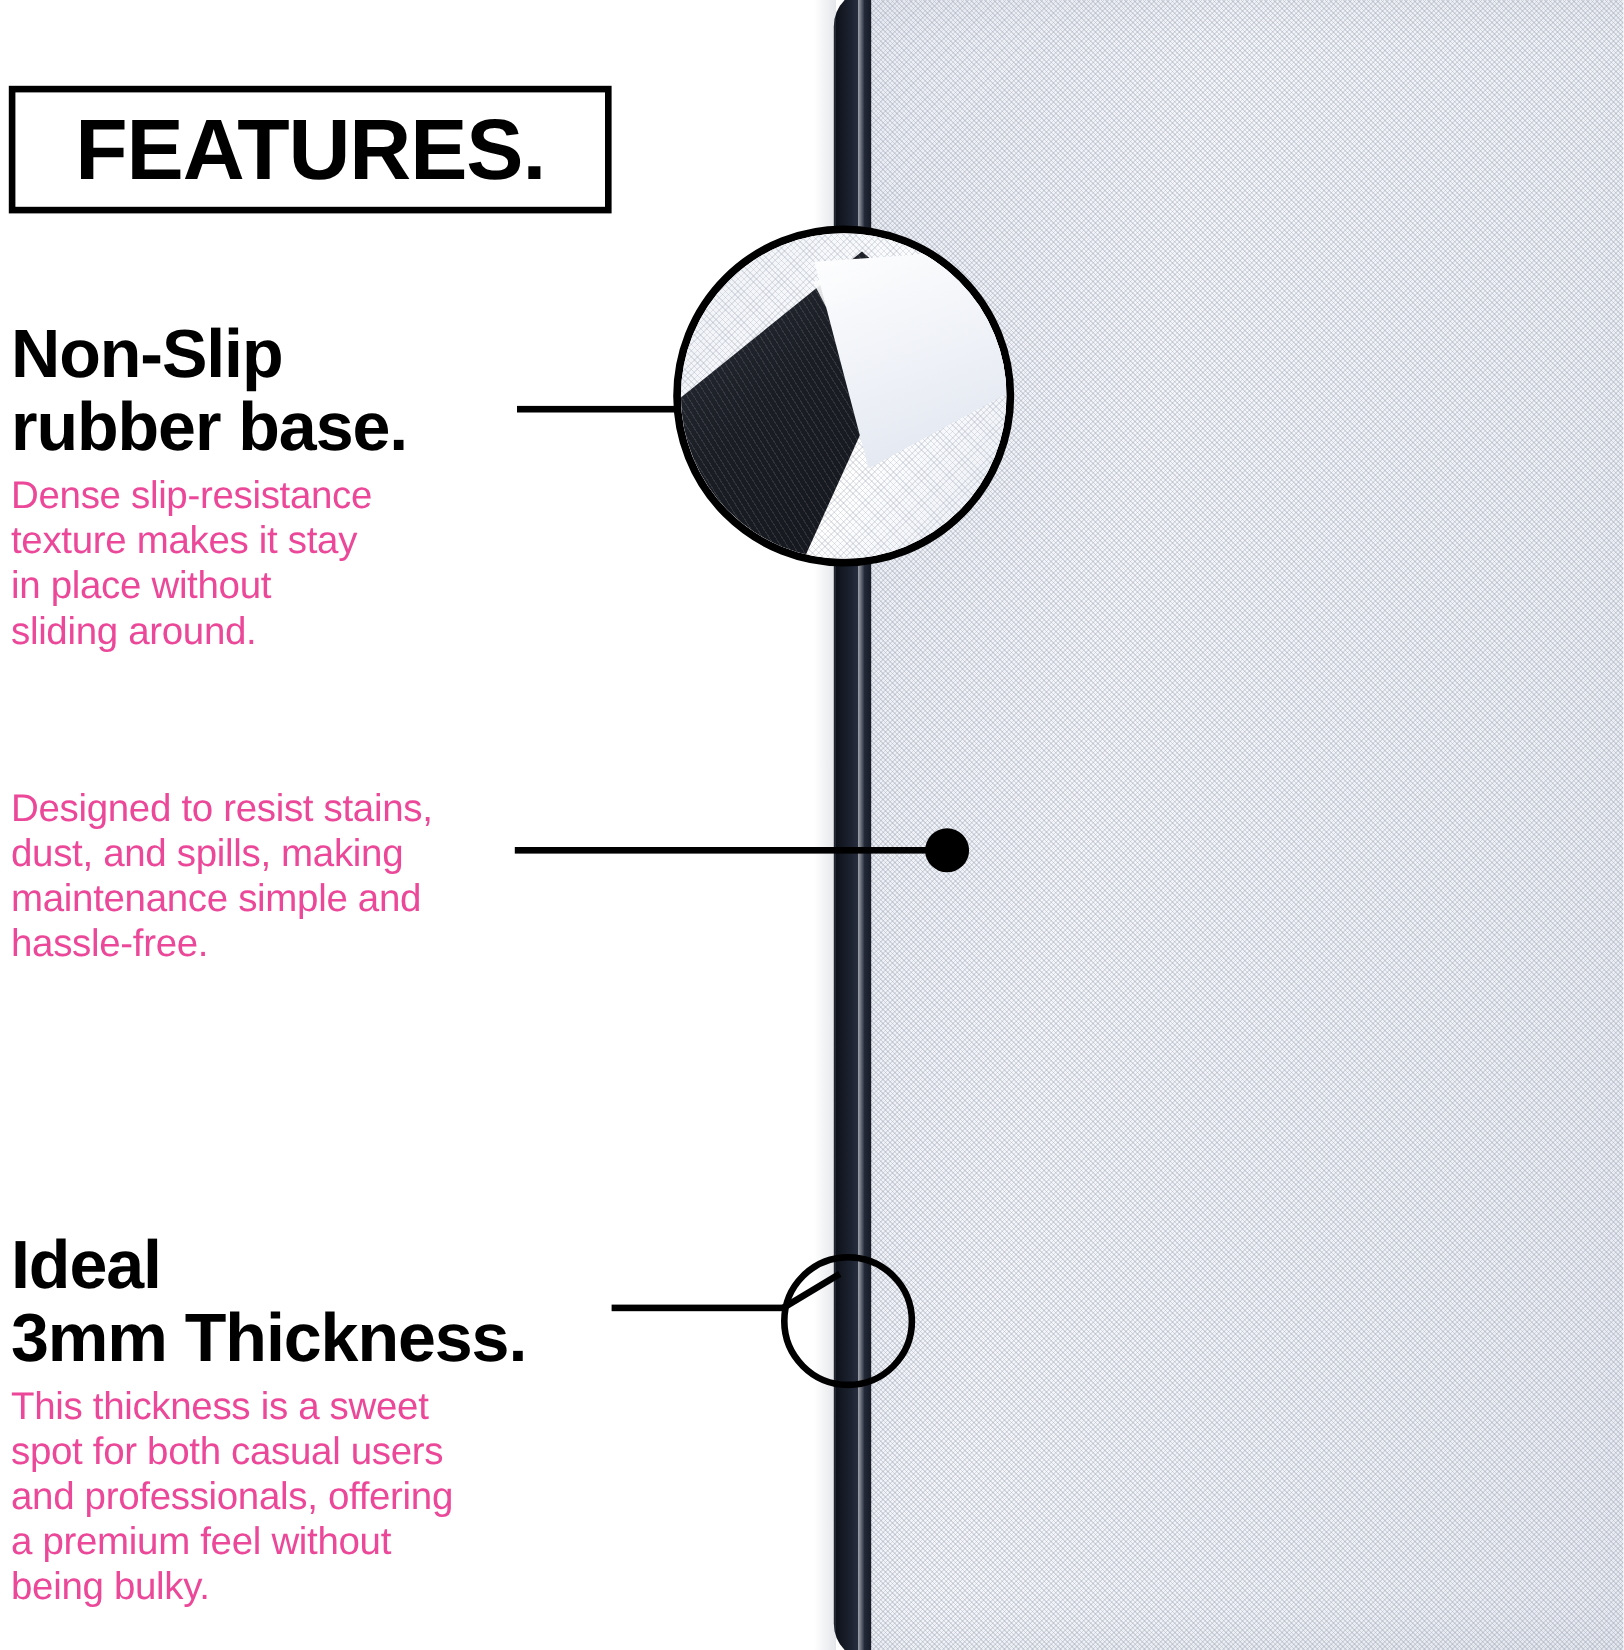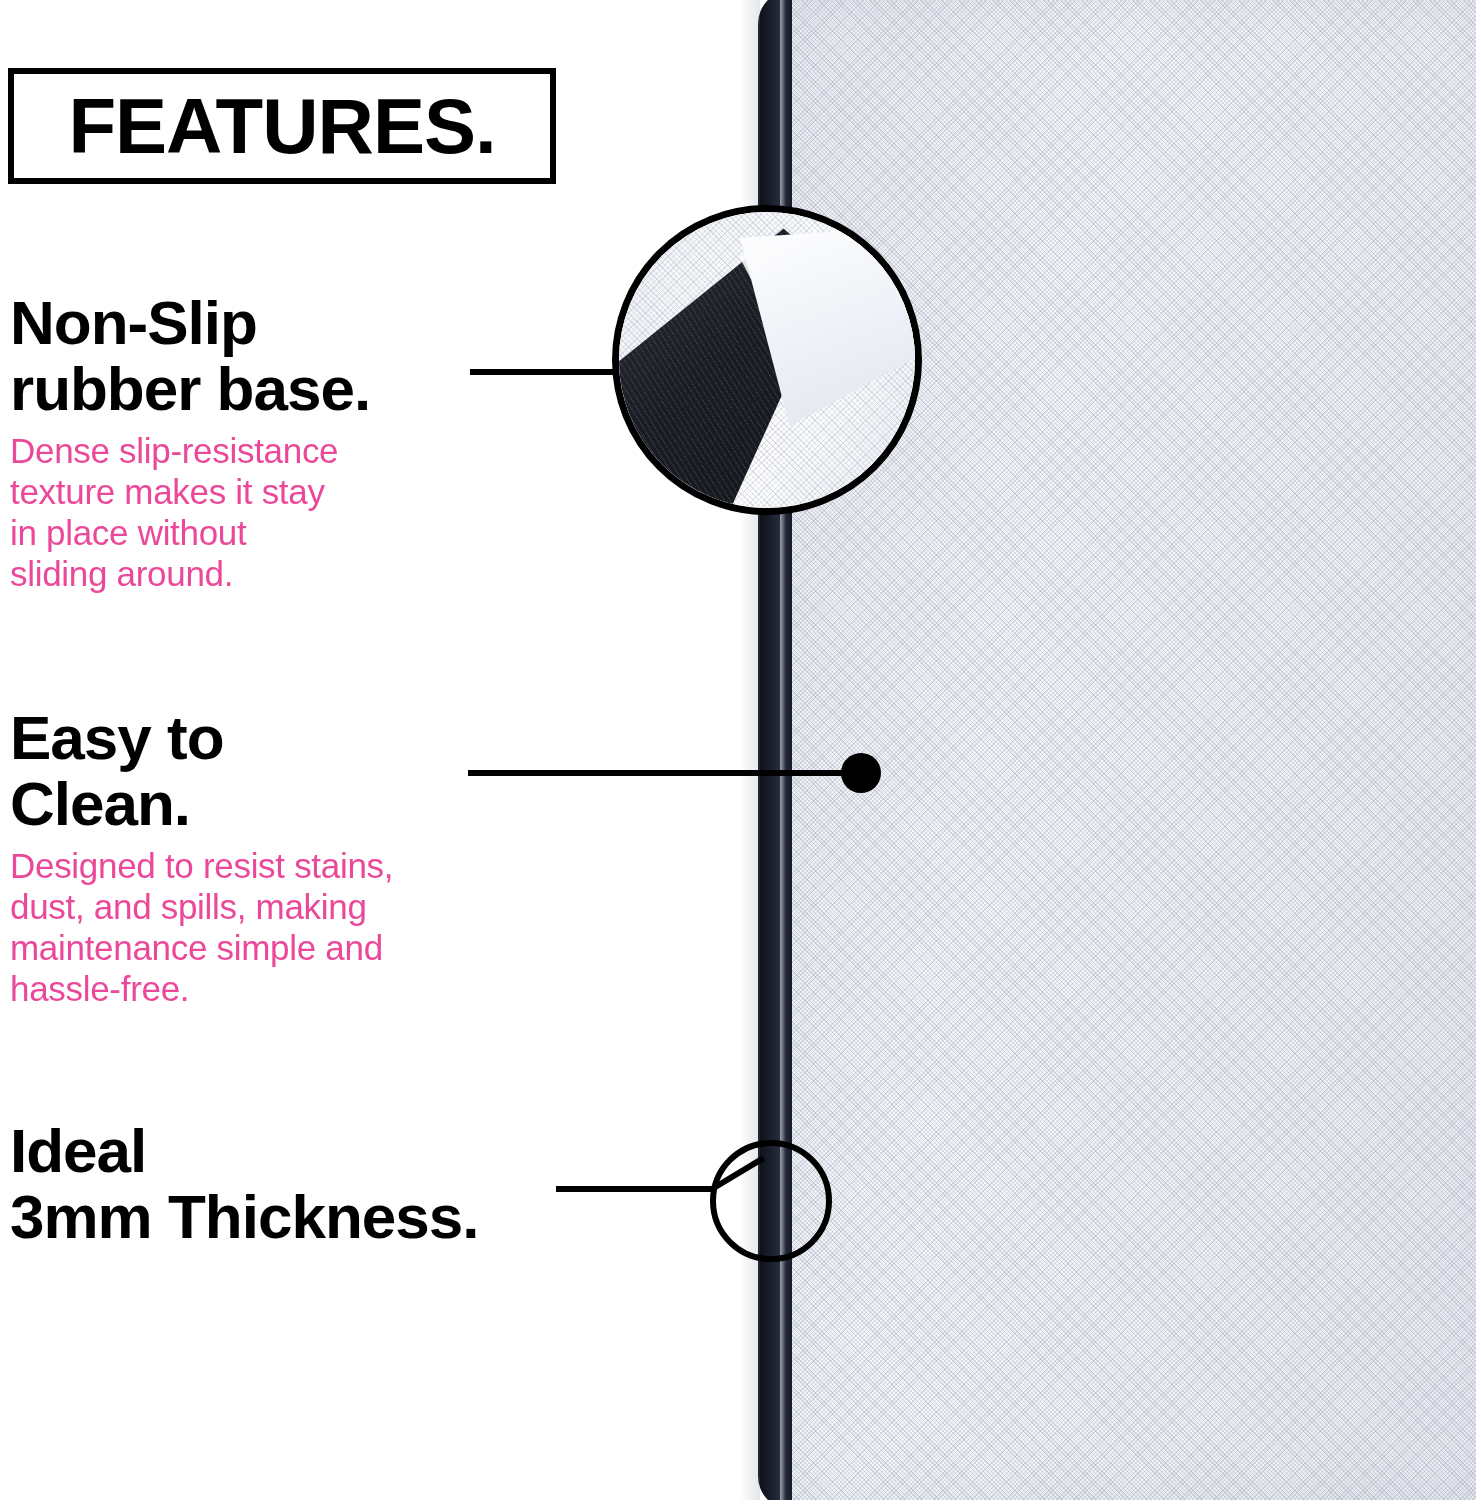--- a/index.html
+++ b/index.html
@@ -15,21 +15,21 @@
     width: 1476px;
     height: 1500px;
     background: #ffffff;
     overflow: hidden;
   }
 
   
   .title-box {
     position: absolute;
     left: 8px;
-    top: 68px;
+    top: 78px;
     width: 548px;
     height: 116px;
     border: 6px solid #000000;
     box-sizing: border-box;
     display: flex;
     align-items: center;
     justify-content: center;
   }
   .title-text {
     font-size: 78px;
@@ -253,31 +253,34 @@
   <div class="feature" id="feature-nonslip">
     <div class="feature-heading">Non-Slip
 rubber base.</div>
     <div class="feature-body">Dense slip-resistance
 texture makes it stay
 in place without
 sliding around.</div>
   </div>
 
   <div class="feature" id="feature-clean">
-    <div class="feature-heading">Easy to
-Clean.</div>
     <div class="feature-body">Designed to resist stains,
 dust, and spills, making
 maintenance simple and
 hassle-free.</div>
   </div>
 
   <div class="feature" id="feature-thick">
     <div class="feature-heading">Ideal
 3mm Thickness.</div>
+    <div class="feature-body">This thickness is a sweet
+spot for both casual users
+and professionals, offering
+a premium feel without
+being bulky.</div>
   </div>
 
   <div class="leader" id="leader-nonslip"></div>
   <div class="leader" id="leader-clean"></div>
   <div class="dot" id="dot-clean"></div>
   <div class="leader" id="leader-thick"></div>
   <div class="leader-diag" id="leader-thick-diag"></div>
 
   <div class="zoom-circle">
     <div class="zc-bg"></div>

